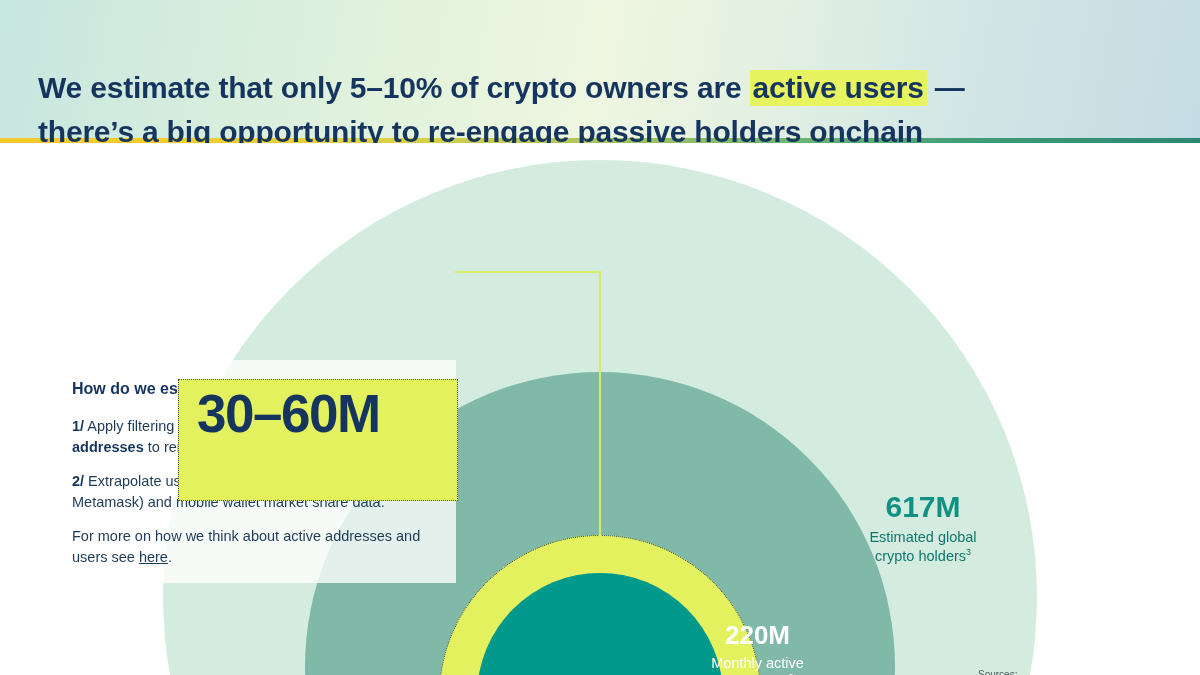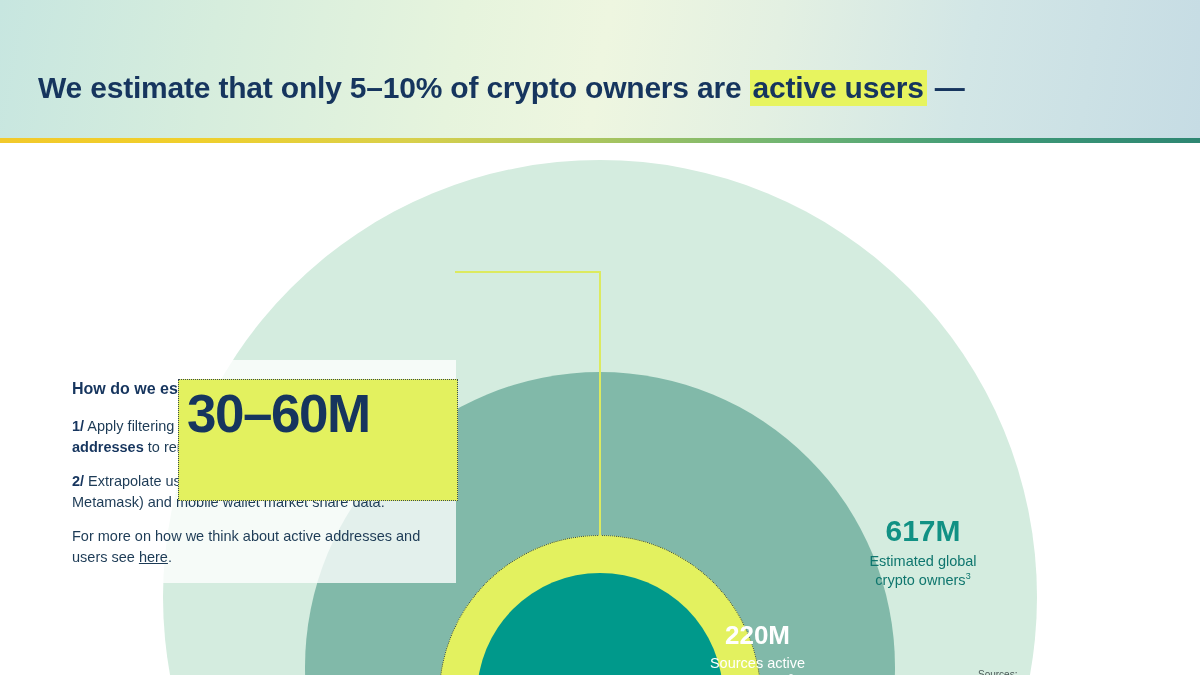--- a/index.html
+++ b/index.html
@@ -69,21 +69,21 @@
     border-right:2px solid #dcea5f;
     box-sizing:border-box;
   }
 
   
   #callout{
     position:absolute;left:178px;top:236px;width:280px;height:122px;
     background:#e3f15f;
     border:1px dotted #3a4a55;
     box-sizing:border-box;
-    padding:4px 24px 0 8px;
+    padding:4px 24px 0 18px;
   }
   #callout-value{
     color:#16355e;font-size:53px;font-weight:700;
     letter-spacing:-1.5px;line-height:1.06;
     text-align:left;margin-top:2px;
   }
   #callout-label{
     color:#16355e;font-size:15px;font-weight:700;line-height:1.35;
     text-align:right;margin-top:3px;
   }
@@ -104,21 +104,21 @@
   }
   .panel-p b{font-weight:700;color:#16355e;}
   .panel-p a{color:#1d3b56;}
 
   
   .clabel{position:absolute;text-align:center;}
   .clabel .val{font-weight:700;line-height:1.1;}
   .clabel .sub{line-height:1.3;}
   .clabel sup{font-size:0.62em;}
 
-  #label-617{left:818px;top:371px;width:210px;}
+  #label-617{left:818px;top:347px;width:210px;}
   #label-617 .val{color:#119184;font-size:30px;}
   #label-617 .sub{color:#0f766e;font-size:14.5px;margin-top:5px;}
 
   #label-220{left:660px;top:478px;width:195px;}
   #label-220 .val{color:#ffffff;font-size:26px;}
   #label-220 .sub{color:#ffffff;font-size:14.5px;margin-top:4px;}
 
   
   #sources{
     position:absolute;left:978px;top:525px;width:200px;
@@ -127,43 +127,44 @@
   #sources div{white-space:nowrap;}
 </style>
 </head>
 <body>
 
 <div id="header"></div>
 <div id="header-rule"></div>
 
 <h1 id="title">
   <span>We estimate that only 5–10% of crypto owners are </span><span class="hl">active users</span><span> —</span><br>
+  <span>there’s a big opportunity to re-engage passive holders onchain</span>
 </h1>
 
 <div id="canvas">
 
   <div class="ring" id="ring-outer"></div>
   <div class="ring" id="ring-mid"></div>
   <div class="ring" id="ring-yellow"></div>
   <div class="ring" id="ring-inner"></div>
 
   <div id="connector"></div>
 
   <div class="clabel" id="label-617">
     <div class="val">617M</div>
     <div class="sub">
       <span>Estimated global</span><br>
-      <span>crypto owners</span><sup>3</sup>
+      <span>crypto holders</span><sup>3</sup>
     </div>
   </div>
 
   <div class="clabel" id="label-220">
     <div class="val">220M</div>
     <div class="sub">
-      <span>Sources active</span><br>
+      <span>Monthly active</span><br>
       <span>addresses</span><sup>2</sup>
     </div>
   </div>
 
   <div id="panel">
     <div id="panel-inner">
       <div id="panel-heading">How do we estimate crypto users?</div>
 
       <p class="panel-p">
         <b>1/</b><span> Apply filtering and de-duplication to </span><b>active addresses</b><span> to remove bots and transient addresses.</span>

